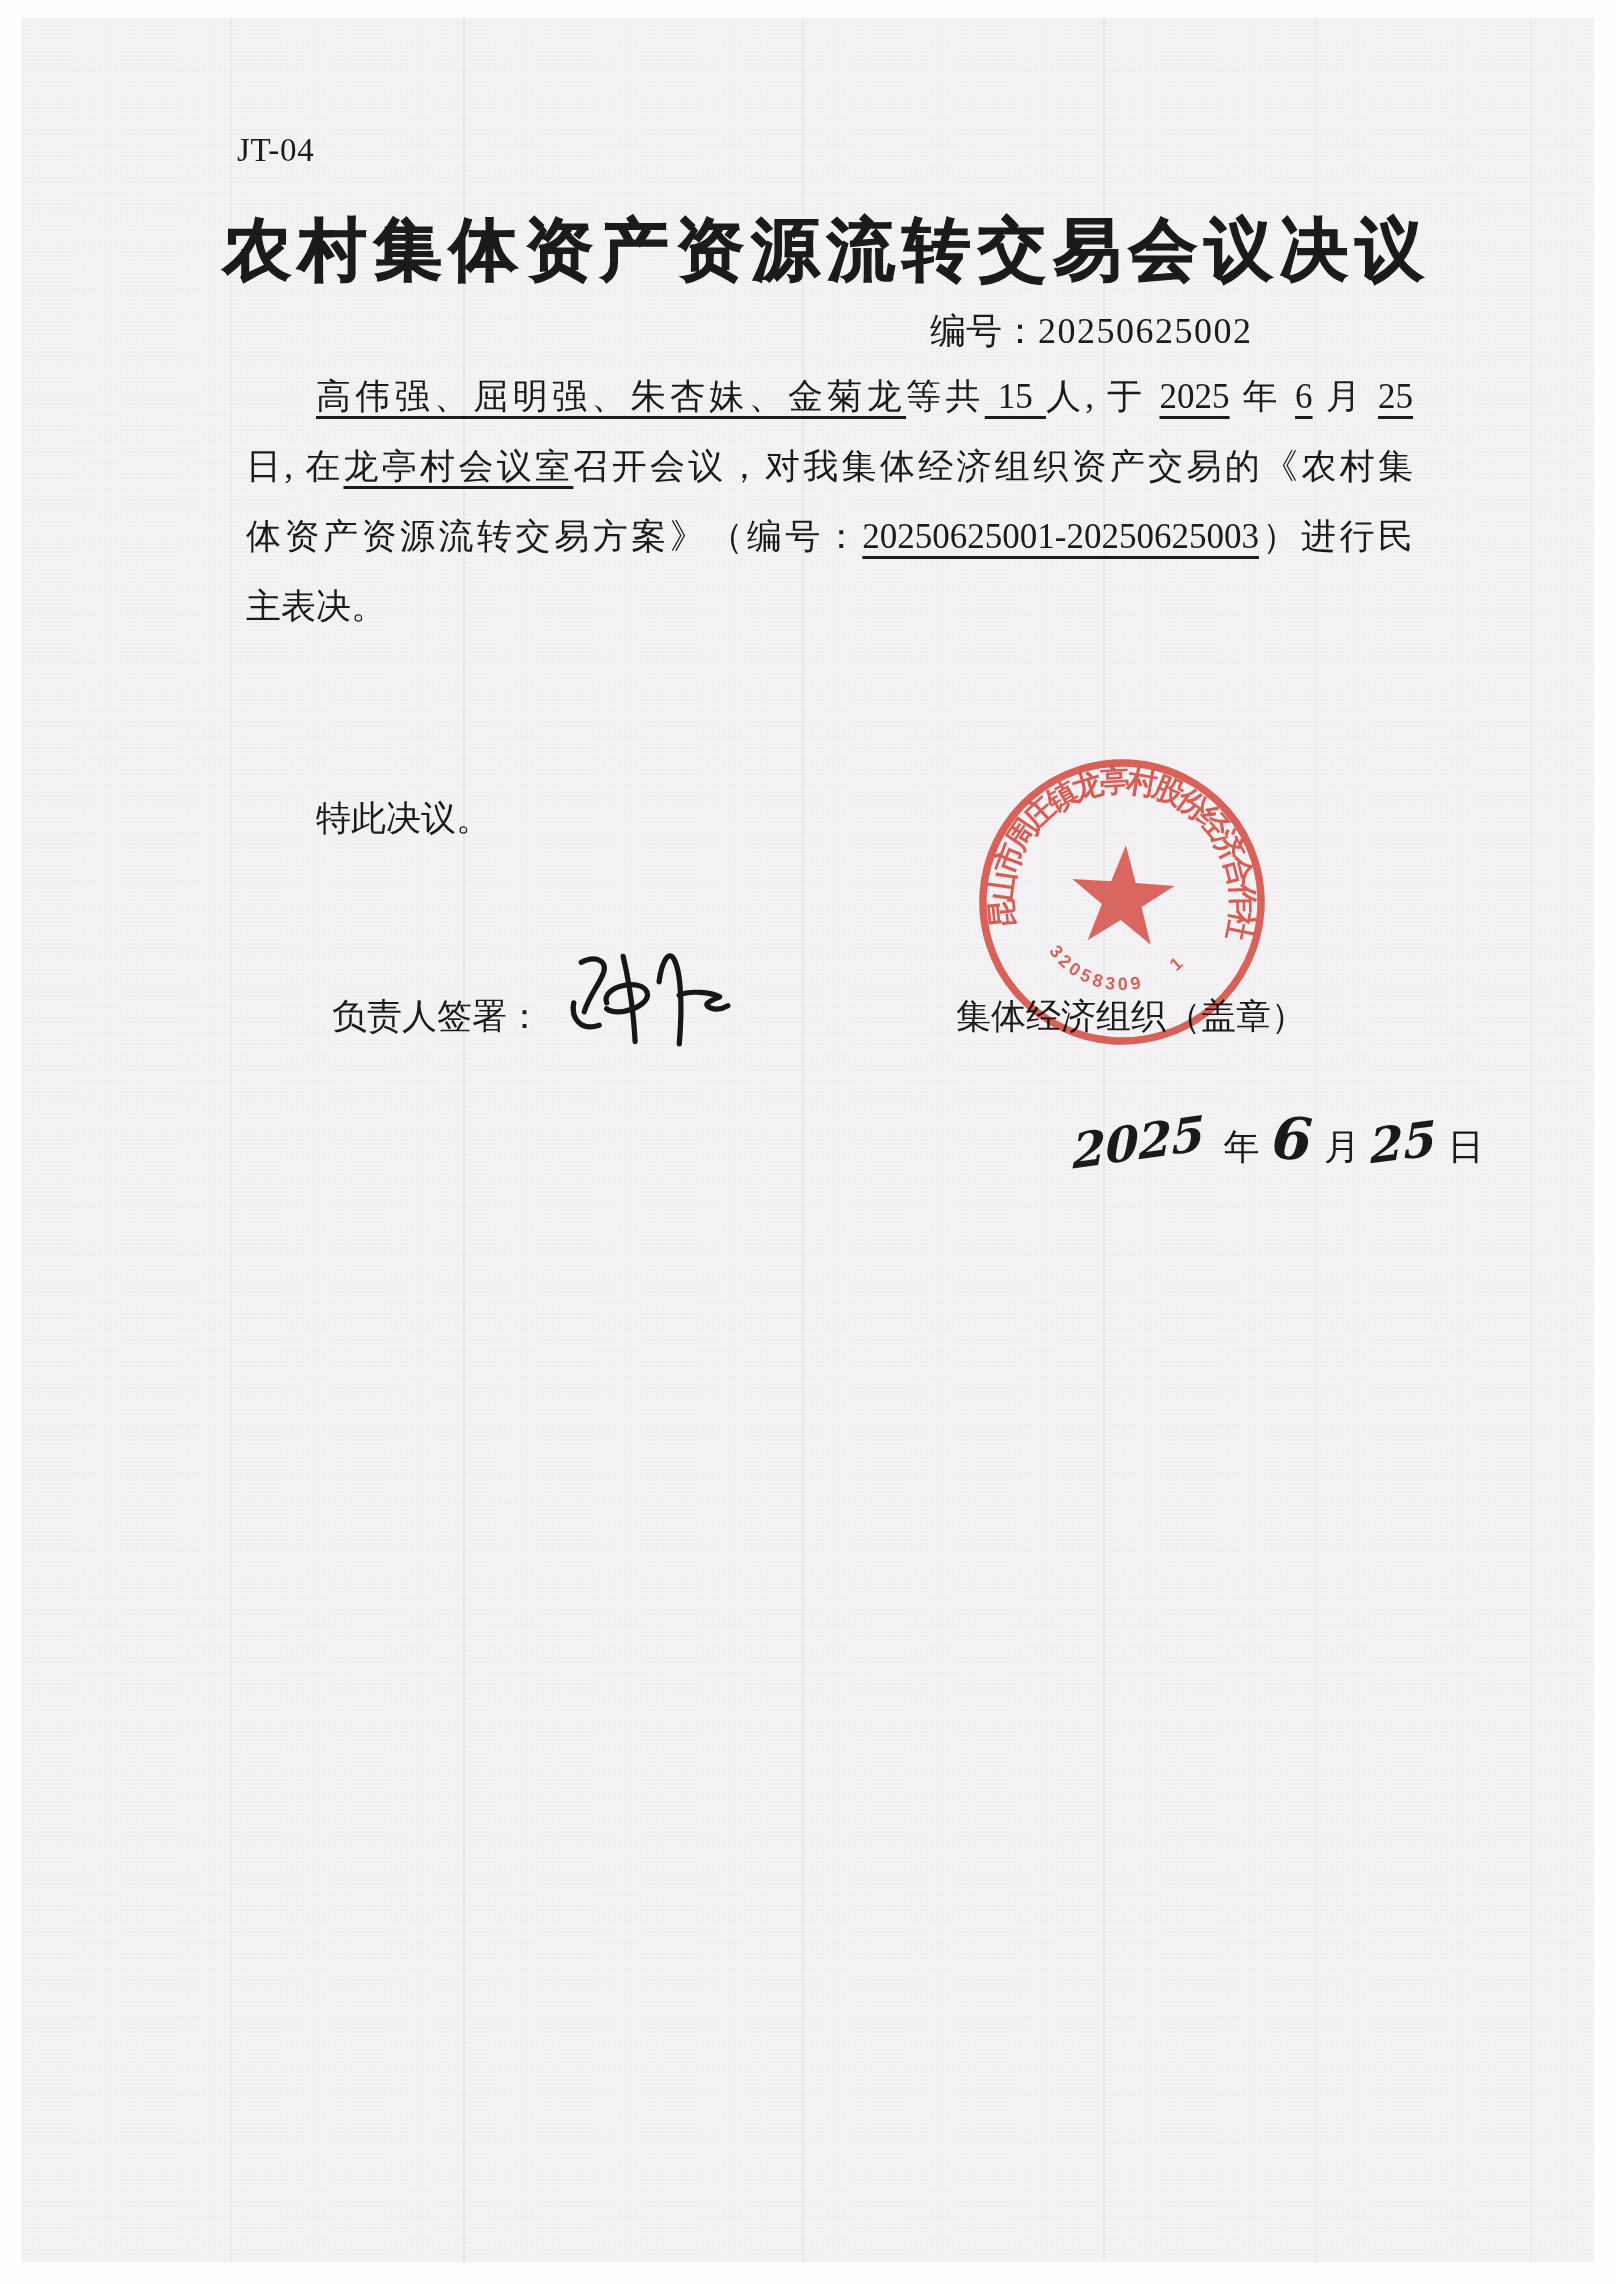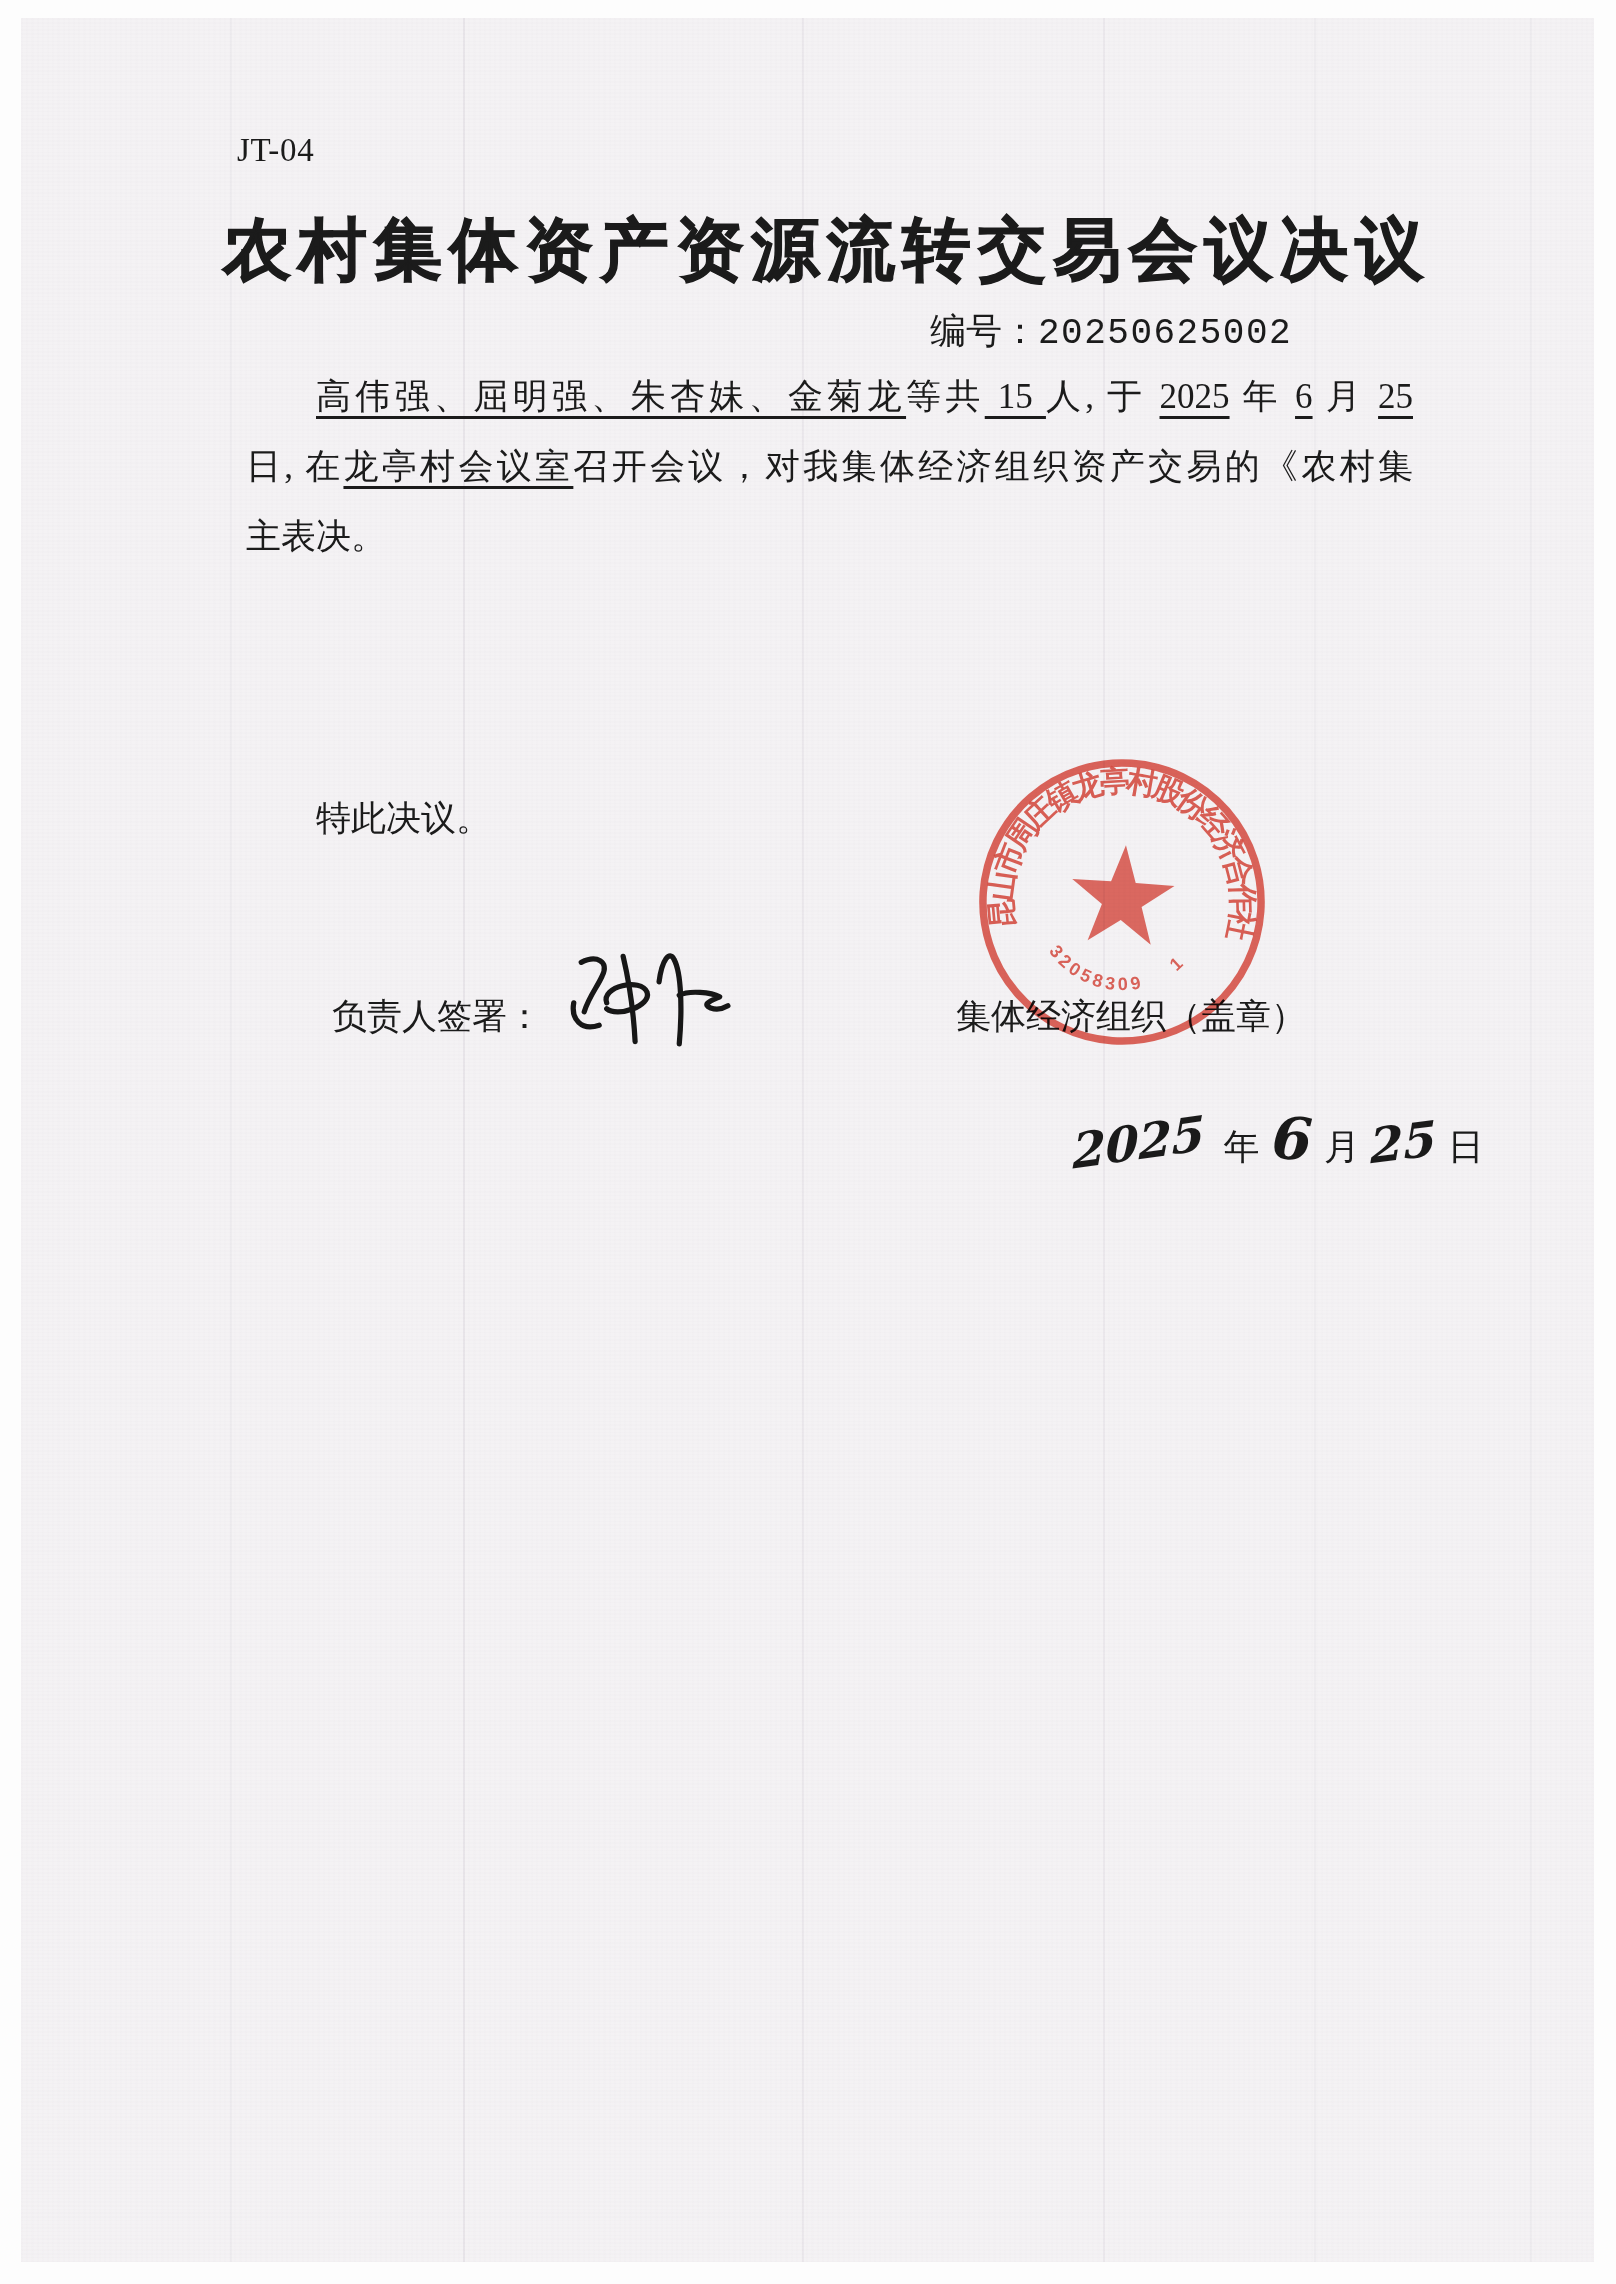--- a/index.html
+++ b/index.html
@@ -19,21 +19,21 @@
   }
   .fold{position:absolute;top:0;bottom:0;width:1.5px;background:#8d8498;pointer-events:none;}
   .form-code{position:absolute;left:216px;top:114px;font-size:33px;letter-spacing:0.7px;}
   .doc-title{
     position:absolute;left:0;right:0;top:187px;margin:0;text-align:center;
     font-family:"Liberation Sans","DejaVu Sans",sans-serif;
     font-size:68px;font-weight:900;letter-spacing:7.5px;text-indent:39px;
     -webkit-text-stroke:1.1px #1b1b1b;
   }
   .doc-number{position:absolute;left:909px;top:289px;font-size:36px;}
-  .doc-number .num{letter-spacing:1.5px;font-family:Liberation Mono, monospace;}
+  .doc-number .num{letter-spacing:1.5px;}
   .body-block{position:absolute;left:225px;width:1167px;font-size:35px;}
   #para1{top:344px;}
   #para2{top:626px;}
   #para3{top:766px;}
   .line{height:70px;line-height:70px;white-space:nowrap;}
   .line.just{text-align:justify;text-align-last:justify;white-space:normal;
     height:70px;overflow:hidden;}
   .line.ind{text-indent:70px;}
   .u{text-decoration:underline;text-underline-offset:7.5px;text-decoration-thickness:2.6px;}
   .sig-label{position:absolute;left:311px;top:975px;font-size:35px;font-family:Liberation Mono, monospace;}
@@ -63,20 +63,21 @@
 
   <h1 class="doc-title">农村集体资产资源流转交易会议决议</h1>
 
   <div class="doc-number">
     <span>编号：</span><span class="num">20250625002</span>
   </div>
 
   <div class="body-block" id="para1">
       <div class="line just ind"><span class="u">高伟强、屈明强、朱杏妹、金菊龙</span><span>等共</span><span class="u"> 15 </span><span>人, 于 </span><span class="u">2025</span><span> 年 </span><span class="u">6</span><span> 月 </span><span class="u">25</span></div>
       <div class="line just"><span>日, 在</span><span class="u">龙亭村会议室</span><span>召开会议，对我集体经济组织资产交易的《农村集</span></div>
+      <div class="line just"><span>体资产资源流转交易方案》（编号：</span><span class="u">20250625001-20250625003</span><span>）进行民</span></div>
       <div class="line"><span>主表决。</span></div>
     </div>
   <div class="body-block" id="para3">
       <div class="line ind"><span>特此决议。</span></div>
     </div>
 
   <div class="sig-label">负责人签署：</div>
 
   <svg class="signature-svg" width="225" height="202" viewBox="0 0 300 270">
     <g fill="none" stroke="#171717" stroke-width="7" stroke-linecap="round" stroke-linejoin="round">

